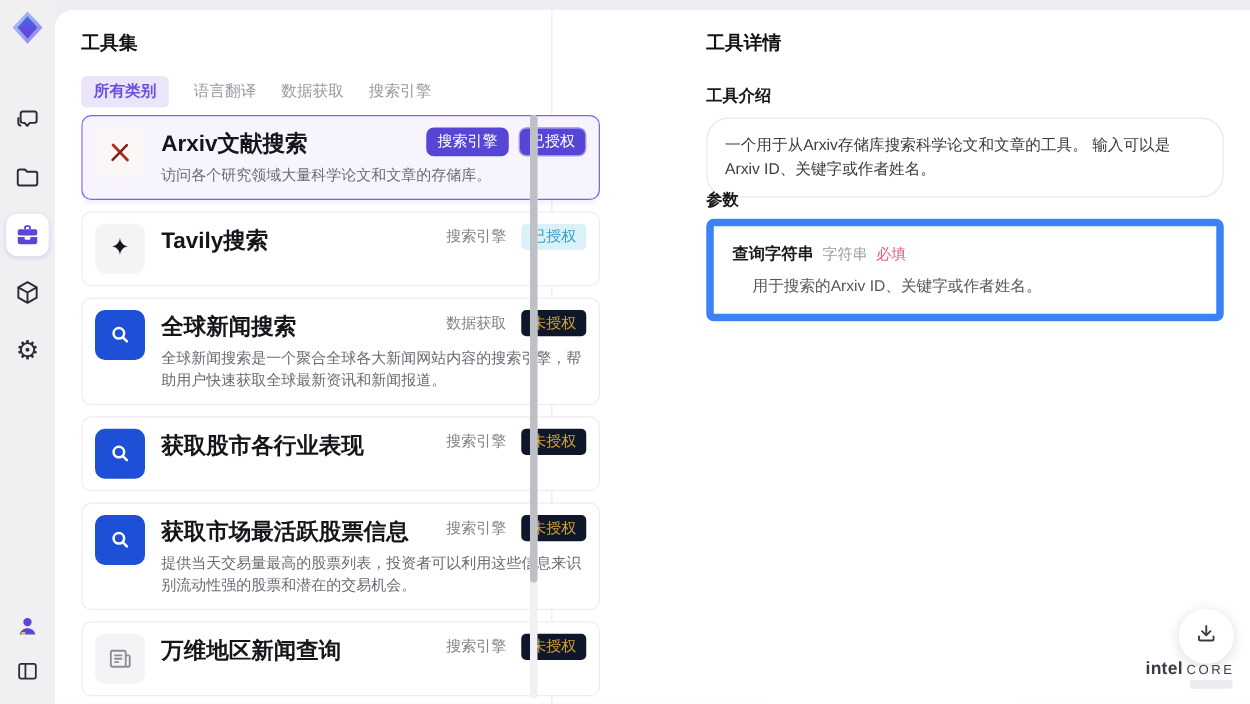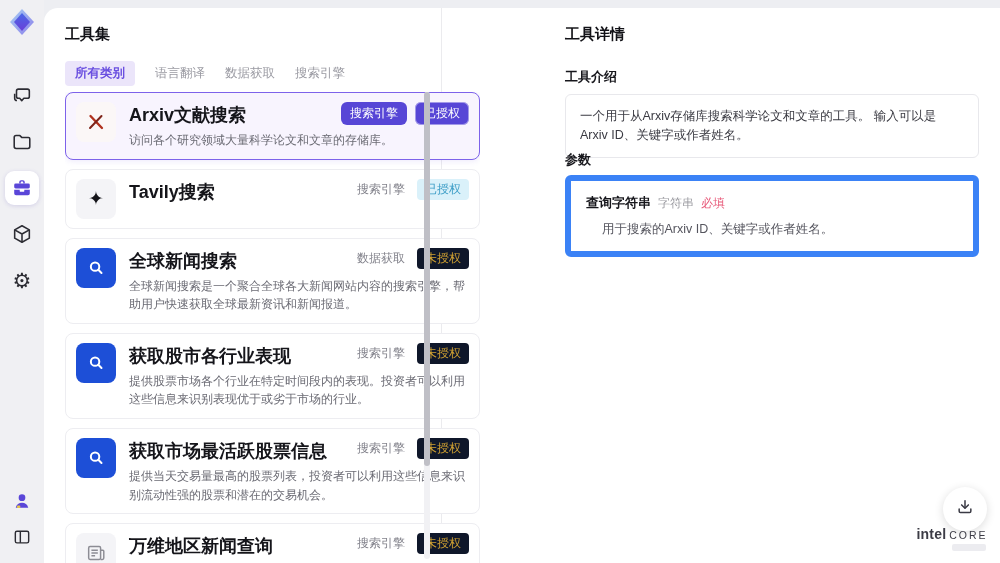--- a/index.html
+++ b/index.html
@@ -59,21 +59,21 @@
   .list-scrollbar .thumb { position:absolute; top:0; width:6px; height:80%;
     background:#bfbfc6; border-radius:3px; }
 
   
   .right-col { position:absolute; left:502px; right:0; top:0; bottom:0; }
   .detail-title { position:absolute; left:19px; top:17px; font-size:15px;
     font-weight:700; color:#121217; }
   .section-heading { font-size:13px; font-weight:700; color:#17171c; }
   .intro-heading { position:absolute; left:19px; top:60px; }
   .intro-box { position:absolute; left:19px; right:21px; top:86px;
-    border:1px solid #e8e8ec; border-radius:6px; padding:12px 14px;
+    border:1px solid #e8e8ec; border-radius:18px; padding:12px 14px;
     font-size:12.5px; color:#3a3a42; line-height:1.5; }
   .params-heading { position:absolute; left:19px; top:143px; }
   .param-box { position:absolute; left:19px; right:21px; top:167px;
     border:6px solid #3b82f6; border-radius:6px; padding:13px 15px; }
   .param-line { display:flex; align-items:baseline; gap:7px; }
   .param-name { font-size:13px; font-weight:700; color:#17171c; }
   .param-type { font-size:12px; color:#9a9aa0; }
   .param-required { font-size:12px; color:#e85a7a; }
   .param-desc { margin-top:9px; font-size:12.5px; color:#55555e;margin-left:16px; }
 
@@ -242,21 +242,20 @@
           </svg>
         </div>
         <div class="tool-body">
           <div class="tool-head">
             <span class="tool-title">获取股市各行业表现</span>
             <span class="badges">
               <span class="cat-text">搜索引擎</span>
               <span class="badge unauth">未授权</span>
             </span>
           </div>
-          <div class="tool-desc">提供股票市场各个行业在特定时间段内的表现。投资者可以利用这些信息来识别表现优于或劣于市场的行业。</div>
         </div>
       </div>
 
       <div class="tool-card">
         <div class="tool-icon blue">
           <svg width="22" height="22" viewBox="0 0 24 24" fill="none" stroke="#fff" stroke-width="2.2" stroke-linecap="round">
             <circle cx="11" cy="10.5" r="4.6"></circle>
               <line x1="14.5" y1="14" x2="18" y2="17.5"></line>
           </svg>
         </div>

